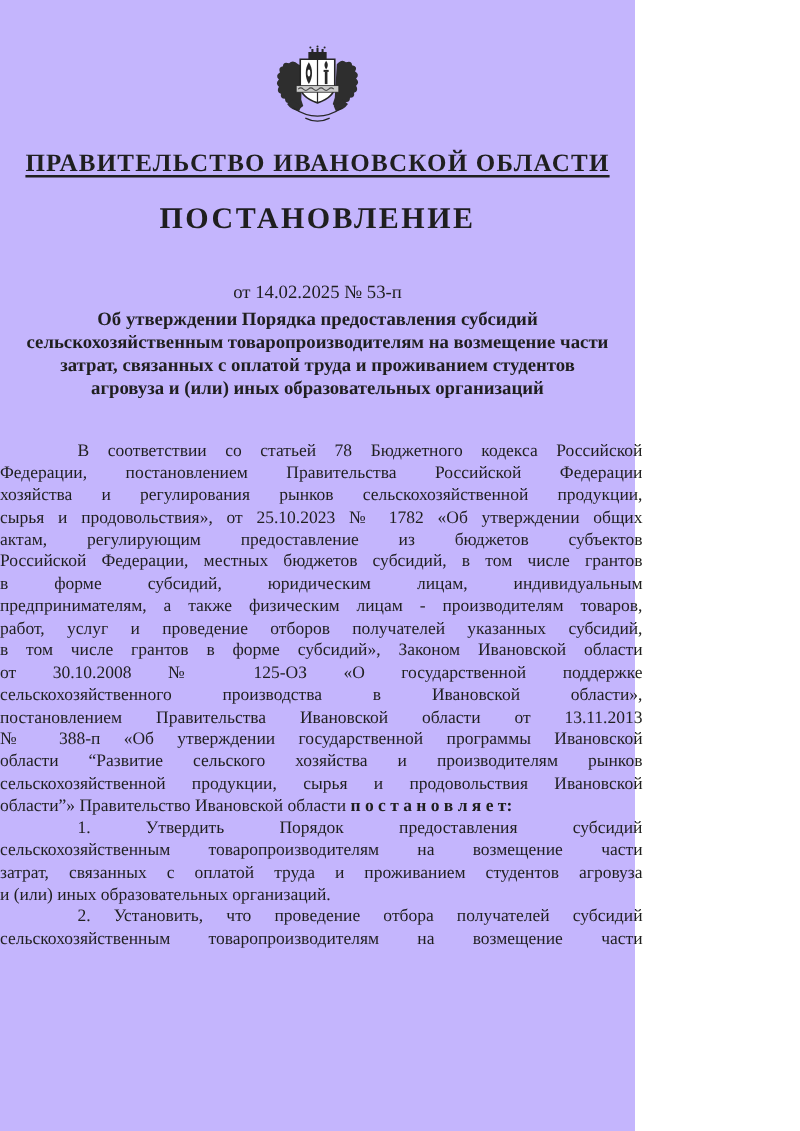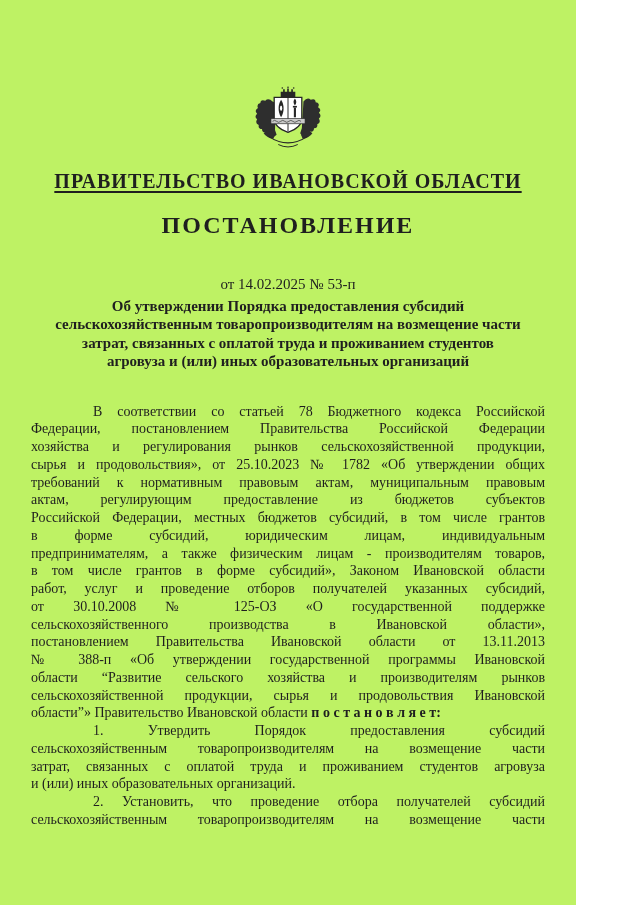--- a/index.html
+++ b/index.html
@@ -2,21 +2,21 @@
 <html><head>
 <meta charset="utf-8">
 <style>
   * { margin:0; padding:0; box-sizing:border-box; }
   html,body { background:#ffffff; }
   body {
     width:640px; height:905px; margin:0 auto; overflow:hidden;
     font-family:"Liberation Serif","DejaVu Serif",serif;
     color:#1f1f1f;
   }
-  .page { width:576px; height:905px; padding-top:86px; background:#bef264; }
+  .page { width:508px; height:905px; padding-top:36px; background:#c4b5fd; }
 
   .emblem { width:84px; height:65px; margin:0 auto; text-align:center; }
   .emblem svg { width:84px; height:65px; display:block; }
 
   .org {
     margin-top:18px; text-align:center;
     font-weight:bold; font-size:20px; line-height:25px; letter-spacing:1px;
     text-decoration:underline; text-underline-offset:3px;
     white-space:nowrap;
   }
@@ -94,27 +94,26 @@
     <div class="tline">агровуза и (или) иных образовательных организаций</div>
   </div>
 
   <div class="bodytext">
 
     <div class="para">
       <div class="ln ln-first">В соответствии со статьей 78 Бюджетного кодекса Российской</div>
       <div class="ln">Федерации, постановлением Правительства Российской Федерации</div>
       <div class="ln">хозяйства и регулирования рынков сельскохозяйственной продукции,</div>
       <div class="ln">сырья и продовольствия», от 25.10.2023 № 1782 «Об утверждении общих</div>
-      <div class="ln">требований к нормативным правовым актам, муниципальным правовым</div>
       <div class="ln">актам, регулирующим предоставление из бюджетов субъектов</div>
       <div class="ln">Российской Федерации, местных бюджетов субсидий, в том числе грантов</div>
       <div class="ln">в форме субсидий, юридическим лицам, индивидуальным</div>
       <div class="ln">предпринимателям, а также физическим лицам - производителям товаров,</div>
+      <div class="ln">работ, услуг и проведение отборов получателей указанных субсидий,</div>
       <div class="ln">в том числе грантов в форме субсидий», Законом Ивановской области</div>
-      <div class="ln">работ, услуг и проведение отборов получателей указанных субсидий,</div>
       <div class="ln">от 30.10.2008 № 125-ОЗ «О государственной поддержке</div>
       <div class="ln">сельскохозяйственного производства в Ивановской области»,</div>
       <div class="ln">постановлением Правительства Ивановской области от 13.11.2013</div>
       <div class="ln">№ 388-п «Об утверждении государственной программы Ивановской</div>
       <div class="ln">области “Развитие сельского хозяйства и производителям рынков</div>
       <div class="ln">сельскохозяйственной продукции, сырья и продовольствия Ивановской</div>
       <div class="ln ln-last">
         <span>области”» Правительство Ивановской области </span><b class="spaced">п о с т а н о в л я е т:</b>
       </div>
     </div>

